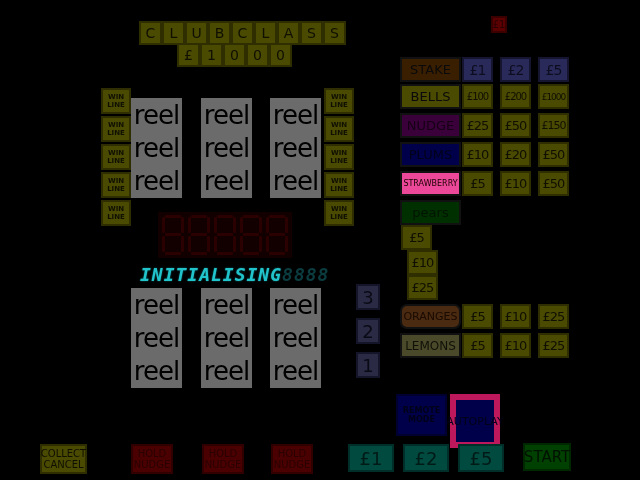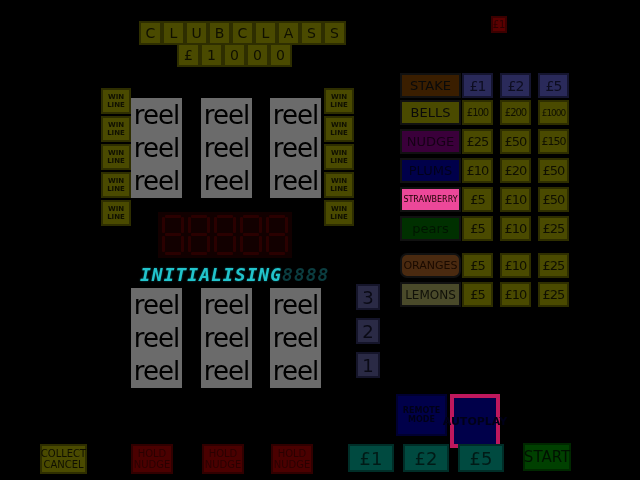--- a/index.html
+++ b/index.html
@@ -193,21 +193,21 @@
   <span>reel</span>
   <span>reel</span>
   <span>reel</span>
 </div>
 
 <div class="abs btn nudge" style="left:356px;top:284px;">3</div>
 <div class="abs btn nudge" style="left:356px;top:318px;">2</div>
 <div class="abs btn nudge" style="left:356px;top:352px;">1</div>
 
 <div class="abs" style="left:400px;top:57px;">
-  <div style="display:flex;margin-bottom:2px;margin-top:16px;">
+  <div style="display:flex;margin-bottom:2px;">
     <div class="pt-label" style="background:#3a1e00;">STAKE</div>
     <div class="pt-val pt-stake" style="margin-left:1px;">£1</div>
     <div class="pt-val pt-stake" style="margin-left:7px;">£2</div>
     <div class="pt-val pt-stake" style="margin-left:7px;">£5</div>
   </div>
   <div style="display:flex;margin-bottom:4px;">
     <div class="pt-label" style="background:#4a4a00;">BELLS</div>
     <div class="pt-val" style="margin-left:1px;font-size:10px;">£100</div>
     <div class="pt-val" style="margin-left:7px;font-size:10px;">£200</div>
     <div class="pt-val" style="margin-left:7px;font-size:9px;">£1000</div>
@@ -223,42 +223,42 @@
     <div class="pt-val" style="margin-left:1px;">£10</div>
     <div class="pt-val" style="margin-left:7px;">£20</div>
     <div class="pt-val" style="margin-left:7px;">£50</div>
   </div>
   <div style="display:flex;margin-bottom:4px;">
     <div class="pt-label" style="background:#ec4899;color:#1a0000;font-size:8px;">STRAWBERRY</div>
     <div class="pt-val" style="margin-left:1px;">£5</div>
     <div class="pt-val" style="margin-left:7px;">£10</div>
     <div class="pt-val" style="margin-left:7px;">£50</div>
   </div>
-  <div style="display:flex;margin-bottom:12px;">
+  <div style="display:flex;margin-bottom:4px;flex-direction:column;">
     <div class="pt-label" style="background:#003000;color:#001500;">pears</div>
     <div class="pt-val" style="margin-left:1px;">£5</div>
     <div class="pt-val" style="margin-left:7px;">£10</div>
     <div class="pt-val" style="margin-left:7px;">£25</div>
   </div>
   <div style="display:flex;margin-bottom:4px;">
     <div class="pt-label" style="background:#4a2a10;color:#1a0a00;font-size:11px;border-radius:7px;">ORANGES</div>
     <div class="pt-val" style="margin-left:1px;">£5</div>
     <div class="pt-val" style="margin-left:7px;">£10</div>
     <div class="pt-val" style="margin-left:7px;">£25</div>
   </div>
   <div style="display:flex;">
     <div class="pt-label" style="background:#4a4a2a;color:#101008;font-size:12px;">LEMONS</div>
     <div class="pt-val" style="margin-left:1px;">£5</div>
     <div class="pt-val" style="margin-left:7px;">£10</div>
     <div class="pt-val" style="margin-left:7px;">£25</div>
   </div>
 </div>
 
 <div class="abs btn" style="left:396px;top:394px;width:51px;height:42px;background:#00004a;border:2px solid #000030;color:#000018;font-size:8px;font-weight:bold;">REMOTE MODE</div>
-<div class="abs btn" style="left:450px;top:394px;width:50px;height:54px;background:#00004a;border:4px solid #be185d;color:#000018;font-size:11px;font-weight:bold;">AUTOPLAY</div>
+<div class="abs btn" style="left:450px;top:394px;width:50px;height:54px;background:#00004a;border:6px solid #be185d;color:#000018;font-size:11px;">AUTOPLAY</div>
 
 <div class="abs btn olive" style="left:40px;top:444px;width:47px;height:30px;font-size:10px;line-height:11px;flex-direction:column;">
   <span>COLLECT</span>
   <span>CANCEL</span>
 </div>
 <div class="abs btn hold" style="left:131px;top:444px;flex-direction:column;">
   <span>HOLD</span>
   <span>NUDGE</span>
 </div>
 <div class="abs btn hold" style="left:202px;top:444px;flex-direction:column;">

